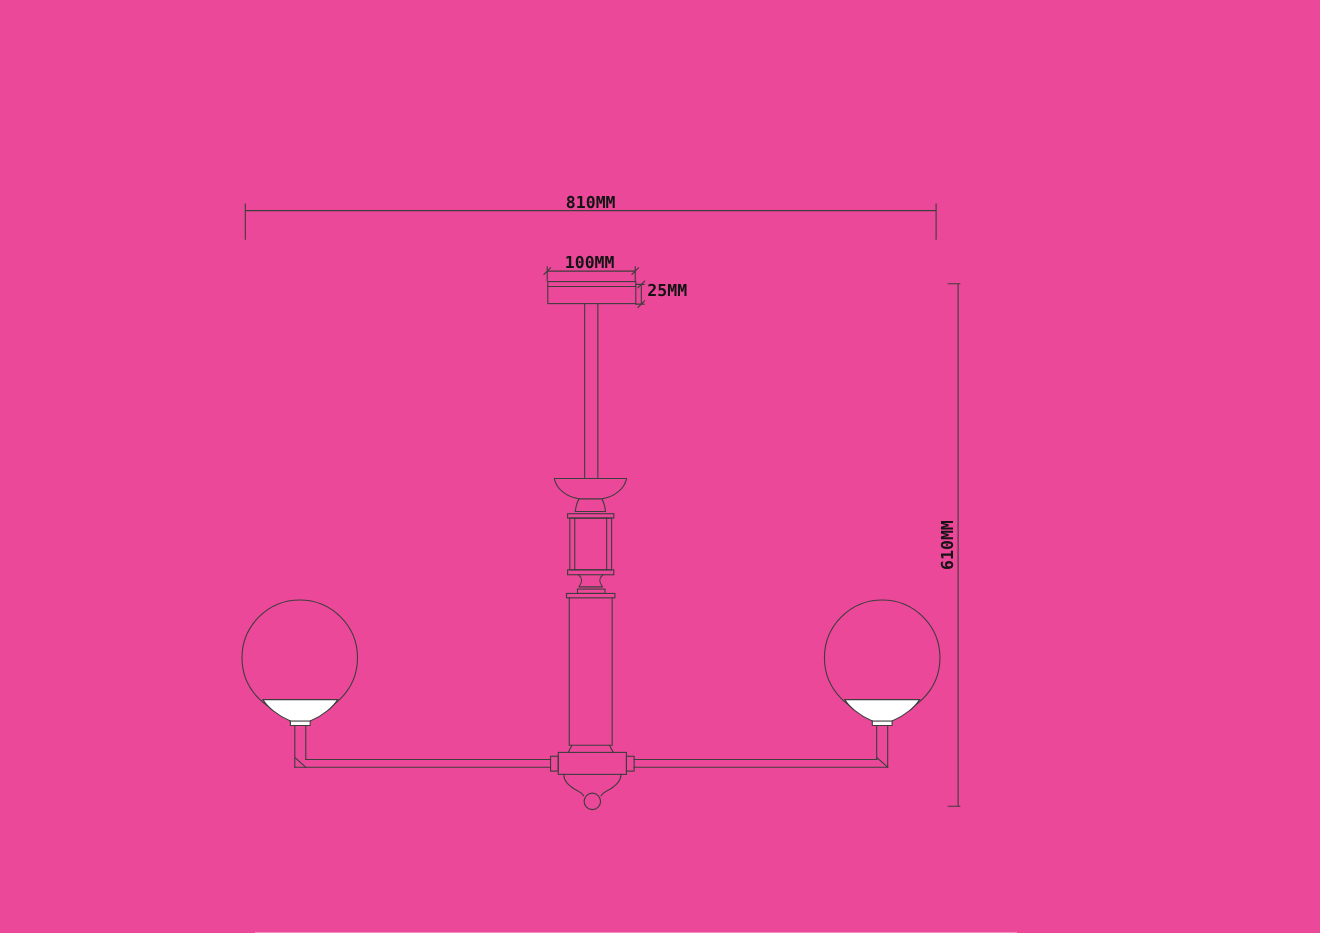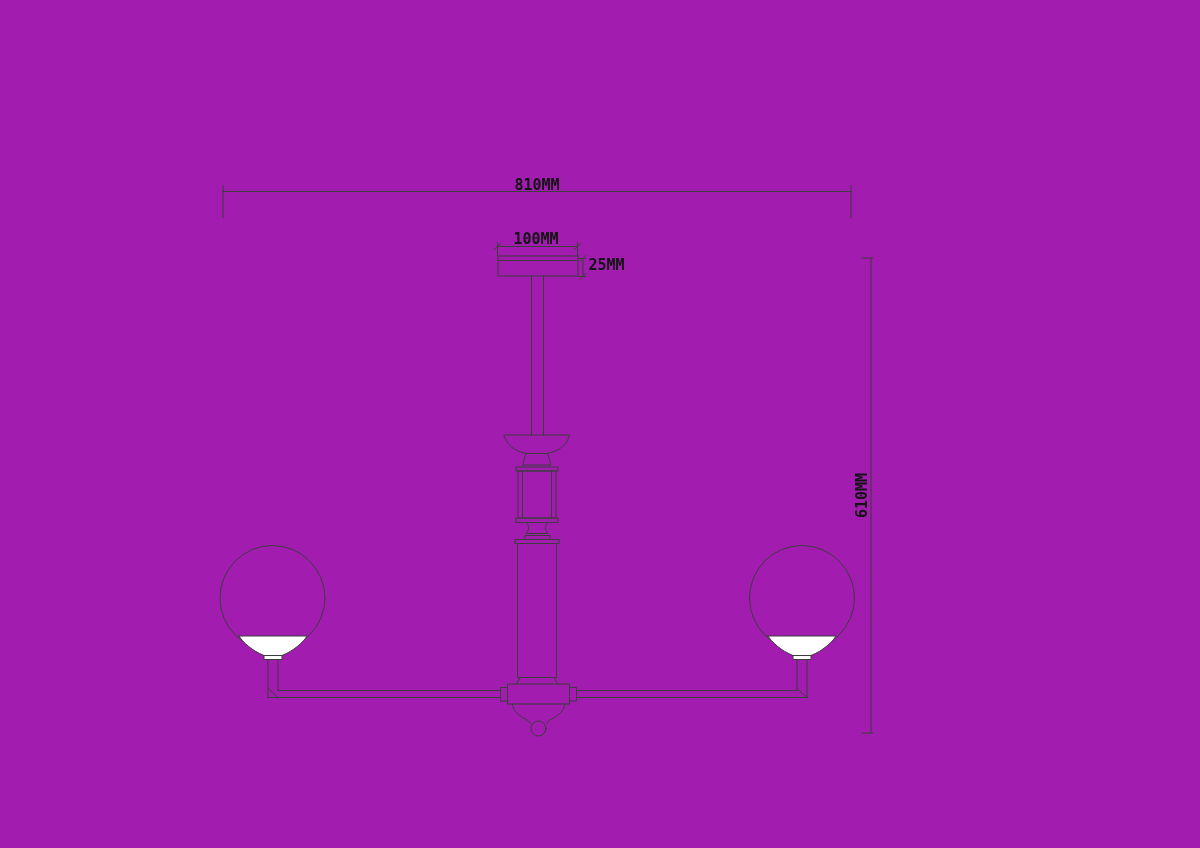--- a/index.html
+++ b/index.html
@@ -1,19 +1,19 @@
 <!DOCTYPE html>
 <html><head>
 <meta charset="utf-8">
 <style>
   html,body{margin:0;padding:0;background:#ffffff;}
   .sheet{
     position:relative;
     width:1200px;height:848px;
-    background:#a21caf;
+    background:#ec4899;
     overflow:hidden;
   }
   svg{display:block;}
   .dim-text{
     font-family:"DejaVu Sans Mono","Liberation Mono",monospace;
     font-size:15px;
     font-weight:bold;
   }
 </style>
 </head>

